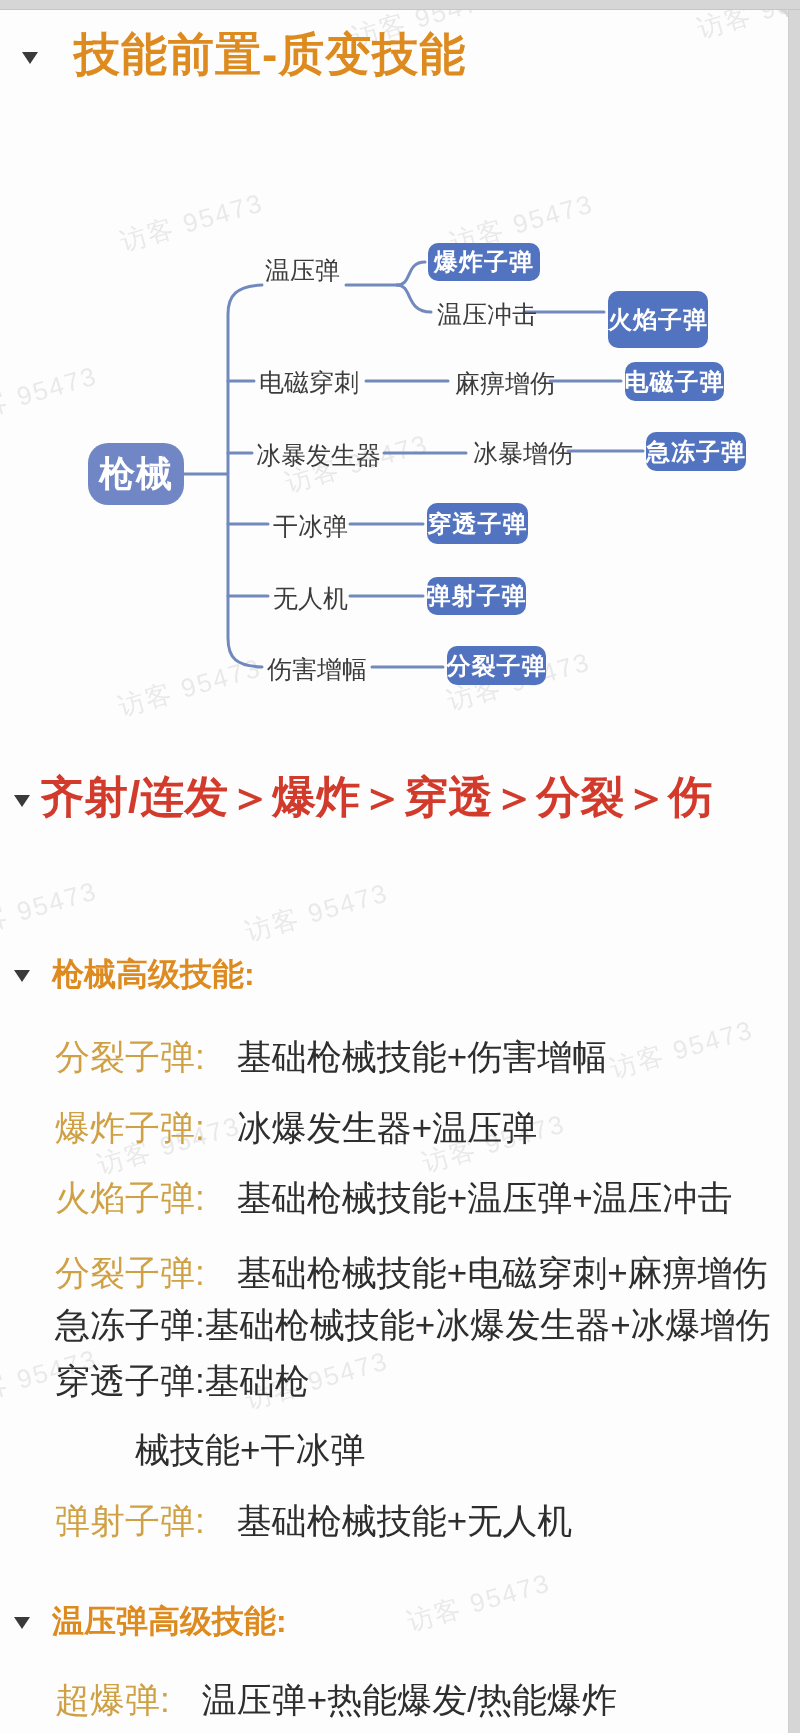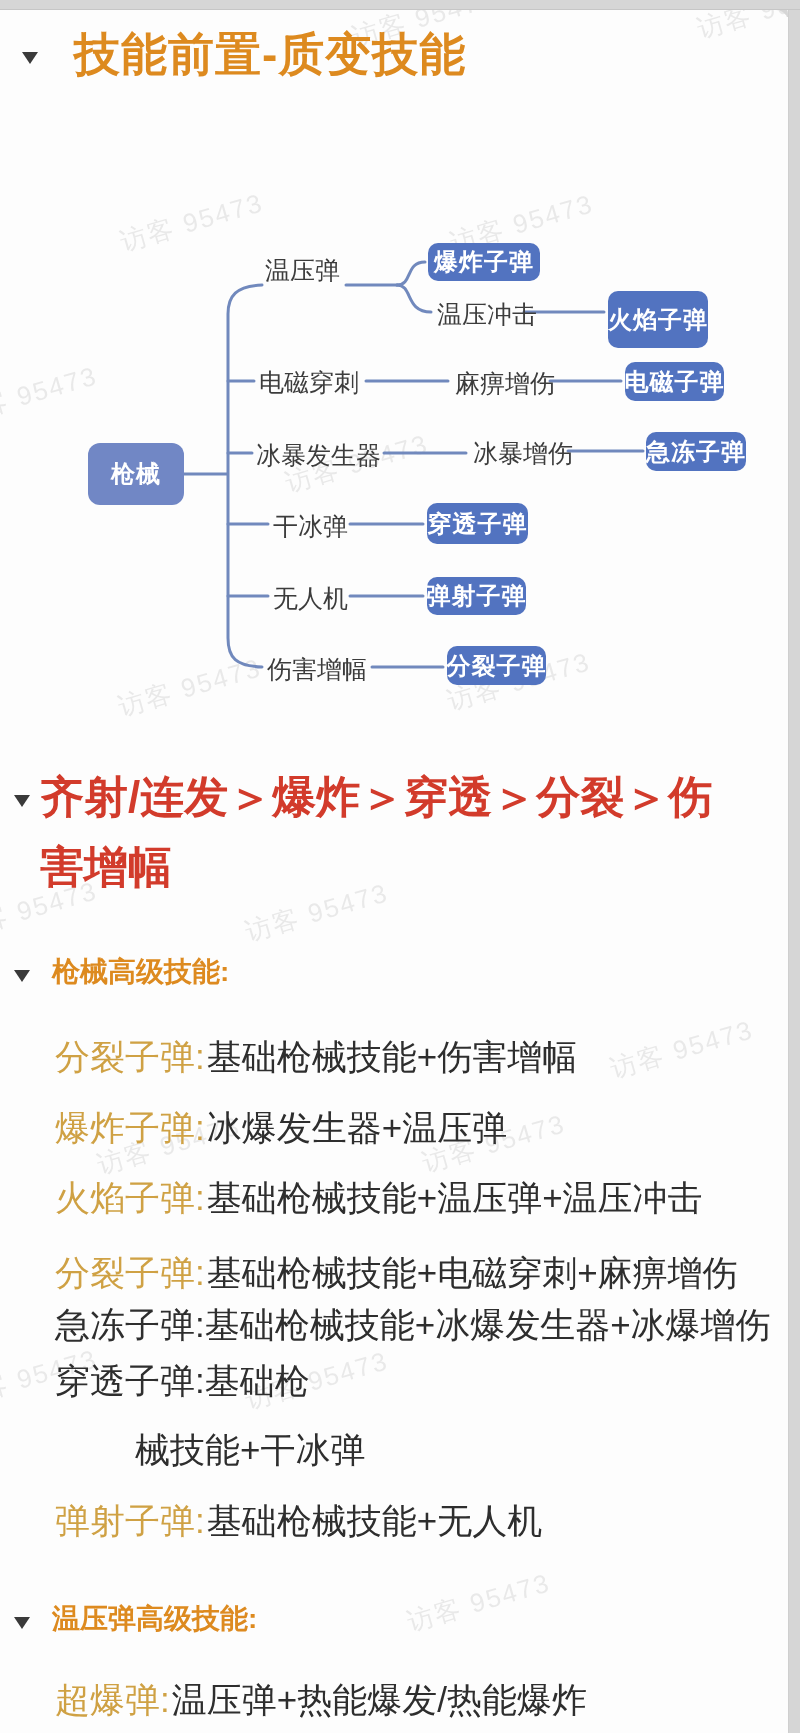--- a/index.html
+++ b/index.html
@@ -24,31 +24,31 @@
 
   .doc-title { position:absolute; left:50px; top:24px; font-size:46px; font-weight:bold;
     color:#dd8a1f; letter-spacing:1px; z-index:5; white-space:nowrap;margin-left:24px; }
 
   
   .mm-svg { position:absolute; left:0; top:0; z-index:2; }
   .mm-label { position:absolute; font-size:25px; color:#3c3c3c; white-space:nowrap; z-index:3; }
   .mm-box { position:absolute; background:#5273c0; color:#ffffff; font-size:24px; font-weight:bold;
     border-radius:10px; display:flex; align-items:center; justify-content:center;
     white-space:nowrap; z-index:3; letter-spacing:1px; }
-  .mm-root { background:#7187c5; font-size:24px; border-radius:12px; }
+  .mm-root { background:#7187c5; font-size:36px; border-radius:20px; }
 
   .red-line { position:absolute; left:40px; font-size:44px; font-weight:bold; color:#d23b2b;
     white-space:nowrap; z-index:5;text-align:right; }
 
-  .sec-head { position:absolute; left:52px; font-size:28px; font-weight:bold; color:#dd8a1f;
+  .sec-head { position:absolute; left:52px; font-size:32px; font-weight:bold; color:#dd8a1f;
     white-space:nowrap; z-index:5;text-align:right; }
 
   .body-line { position:absolute; left:55px; height:48px; line-height:48px; font-size:35px;
     color:#2e2e2e; white-space:nowrap; z-index:5; }
-  .body-line .lbl { color:#cfa144; margin-right:2px; }
+  .body-line .lbl { color:#cfa144; margin-right:32px; }
   .indent { left:135px; }
 </style>
 </head>
 <body>
 
 <div class="stage">
 
   <span class="wm" style="left:350px; top:0px">访客 95473</span>
   <span class="wm" style="left:695px; top:-8px">访客 95473</span>
   <span class="wm" style="left:118px; top:205px">访客 95473</span>
@@ -107,21 +107,20 @@
   <div class="mm-box" style="left:428px; top:243px; width:112px; height:38px">爆炸子弹</div>
   <div class="mm-box" style="left:608px; top:291px; width:100px; height:57px">火焰子弹</div>
   <div class="mm-box" style="left:625px; top:362px; width:99px;  height:39px">电磁子弹</div>
   <div class="mm-box" style="left:646px; top:432px; width:100px; height:39px">急冻子弹</div>
   <div class="mm-box" style="left:427px; top:503px; width:101px; height:41px">穿透子弹</div>
   <div class="mm-box" style="left:427px; top:577px; width:99px;  height:38px">弹射子弹</div>
   <div class="mm-box" style="left:447px; top:646px; width:99px;  height:39px">分裂子弹</div>
 
   <span class="tri" style="left:14px; top:795px"></span>
   <div class="red-line" style="top:768px">齐射/连发＞爆炸＞穿透＞分裂＞伤</div>
-  <div class="red-line" style="top:838px">害增幅</div>
 
   <span class="tri" style="left:14px; top:970px"></span>
   <div class="sec-head" style="top:953px">枪械高级技能:</div>
 
   <div class="body-line" style="top:1033px">
     <span class="lbl">分裂子弹:</span><span>基础枪械技能+伤害增幅</span>
   </div>
   <div class="body-line" style="top:1104px">
     <span class="lbl">爆炸子弹:</span><span>冰爆发生器+温压弹</span>
   </div>

